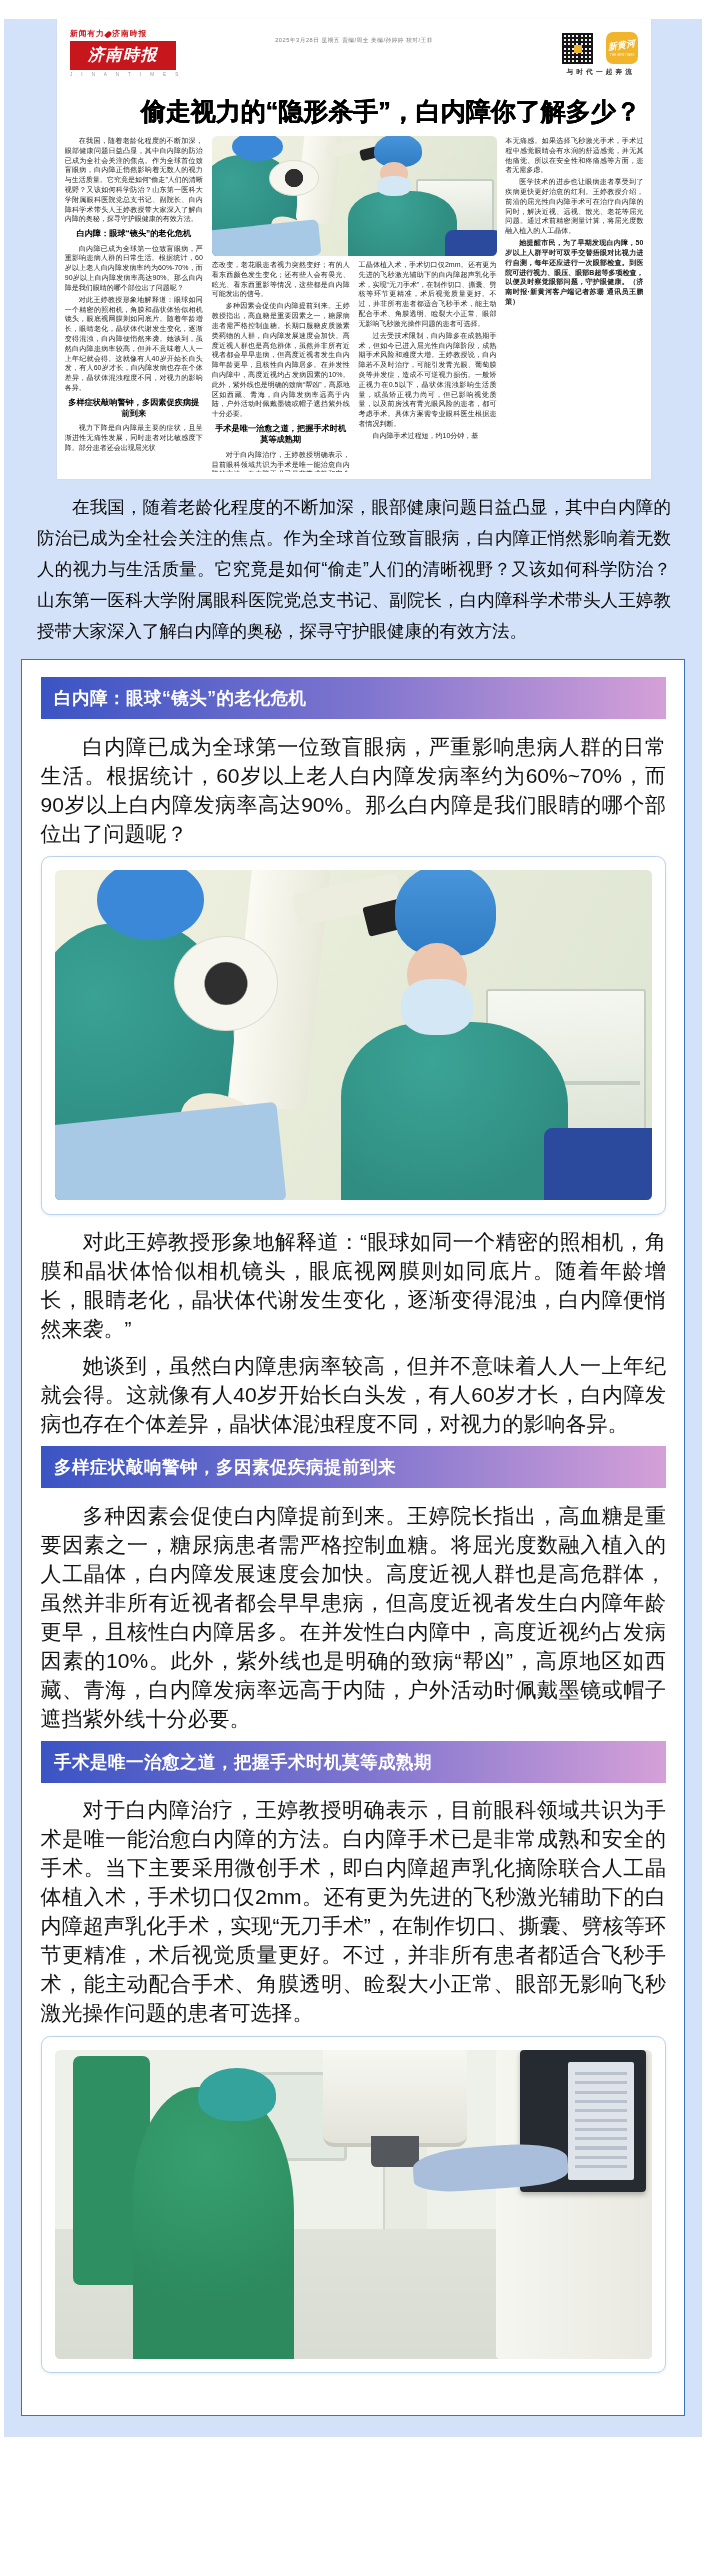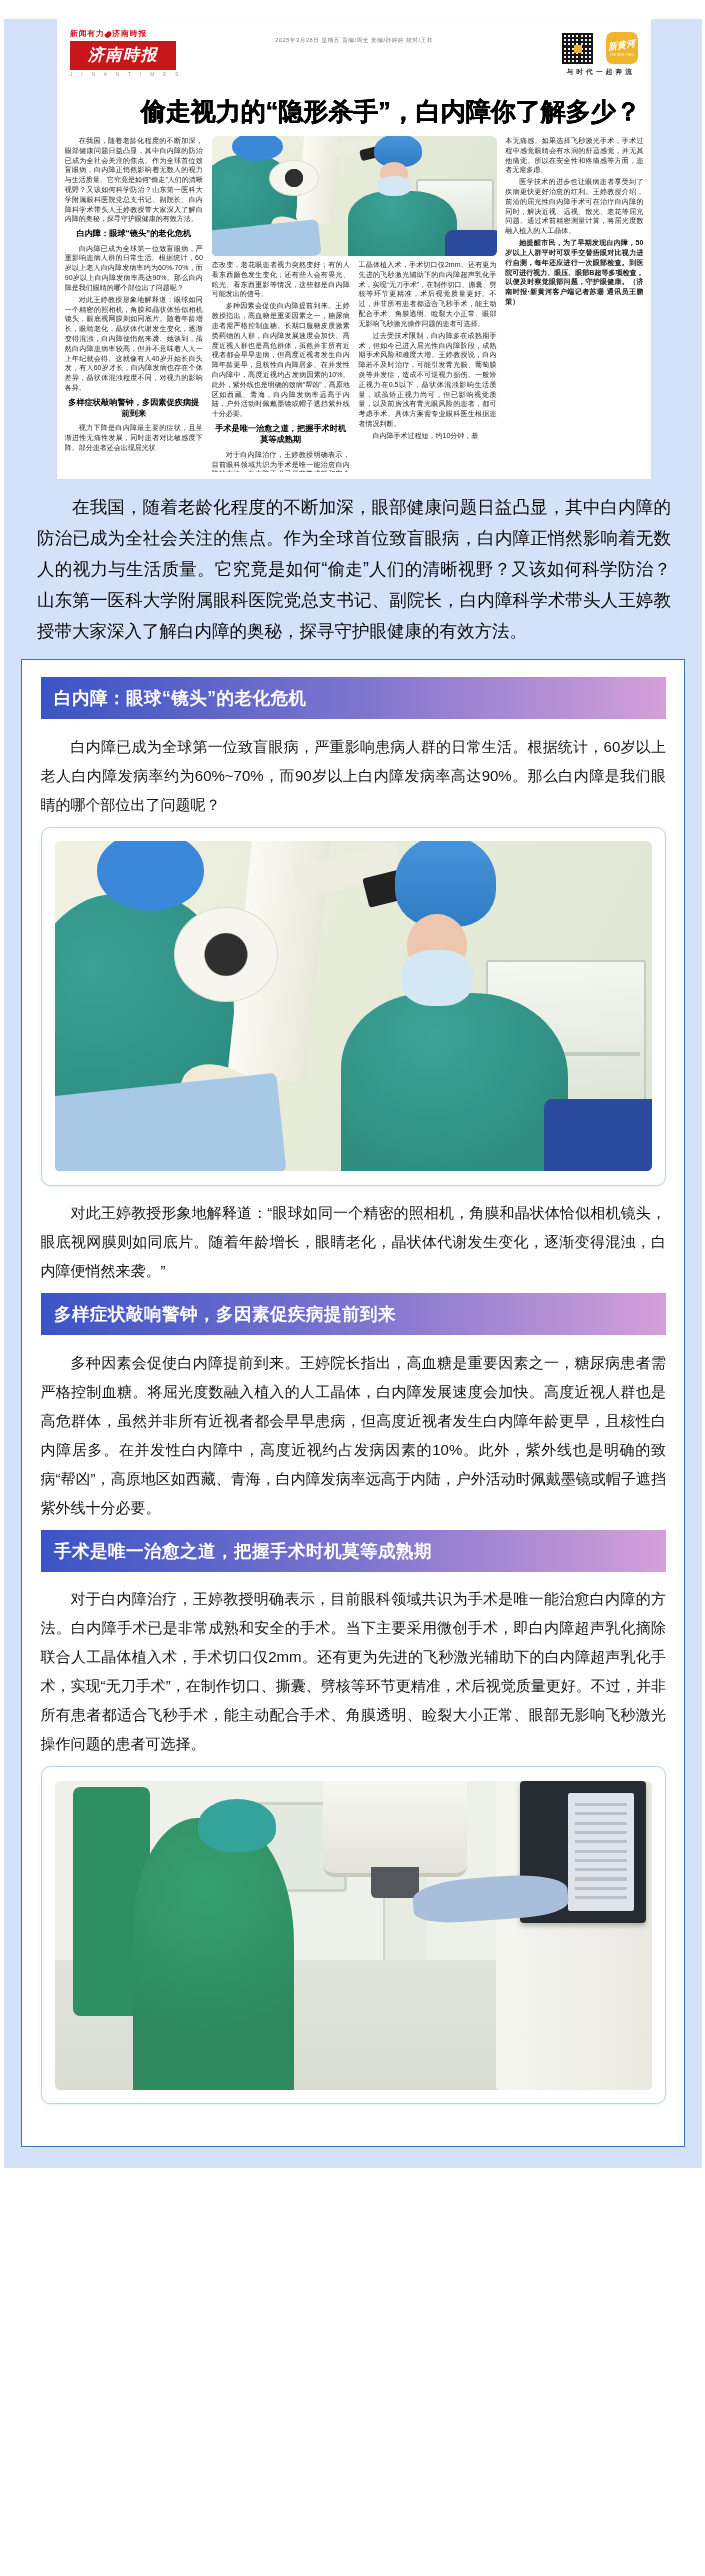--- a/index.html
+++ b/index.html
@@ -85,21 +85,21 @@
     padding:12.4px 18.5px 29px 18.5px;
   }
   .sec-banner{
     height:42px;margin:5.2px 0 12.4px 0;
     background:linear-gradient(90deg,#3b54c4 0%,#7f75cf 52%,#d5a0d8 100%);
     display:flex;align-items:center;
     padding-left:13.4px;
     color:#ffffff;font-size:17.5px;font-weight:bold;letter-spacing:0.5px;
   }
   .article-box .para{
-    font-size:15px;line-height:29px;color:#141414;
+    font-size:21px;line-height:29px;color:#141414;
     text-indent:2em;text-align:justify;
     margin:0 0 8.2px 0;
   }
   .photo-card{
     margin:7.2px 0 12.4px 0;
     background:#fff;
     border:1px solid #b9d3ee;
     border-radius:9.3px;
     padding:13.4px;
     box-shadow:0 1px 3.1px rgba(120,160,200,.18);
@@ -241,20 +241,21 @@
           <div class="ss-cap-right"></div>
           <div class="ss-face-right"></div>
           <div class="ss-mask-right"></div>
           <div class="ss-glove"></div>
           <div class="ss-drape"></div>
           <div class="ss-chair"></div>
         </div>
       </div>
 
       <p class="para">对此王婷教授形象地解释道：“眼球如同一个精密的照相机，角膜和晶状体恰似相机镜头，眼底视网膜则如同底片。随着年龄增长，眼睛老化，晶状体代谢发生变化，逐渐变得混浊，白内障便悄然来袭。”</p>
+      <p class="para">她谈到，虽然白内障患病率较高，但并不意味着人人一上年纪就会得。这就像有人40岁开始长白头发，有人60岁才长，白内障发病也存在个体差异，晶状体混浊程度不同，对视力的影响各异。</p>
 
       <div class="sec-banner">多样症状敲响警钟，多因素促疾病提前到来</div>
       <p class="para">多种因素会促使白内障提前到来。王婷院长指出，高血糖是重要因素之一，糖尿病患者需严格控制血糖。将屈光度数融入植入的人工晶体，白内障发展速度会加快。高度近视人群也是高危群体，虽然并非所有近视者都会早早患病，但高度近视者发生白内障年龄更早，且核性白内障居多。在并发性白内障中，高度近视约占发病因素的10%。此外，紫外线也是明确的致病“帮凶”，高原地区如西藏、青海，白内障发病率远高于内陆，户外活动时佩戴墨镜或帽子遮挡紫外线十分必要。</p>
 
       <div class="sec-banner">手术是唯一治愈之道，把握手术时机莫等成熟期</div>
       <p class="para">对于白内障治疗，王婷教授明确表示，目前眼科领域共识为手术是唯一能治愈白内障的方法。白内障手术已是非常成熟和安全的手术。当下主要采用微创手术，即白内障超声乳化摘除联合人工晶体植入术，手术切口仅2mm。还有更为先进的飞秒激光辅助下的白内障超声乳化手术，实现“无刀手术”，在制作切口、撕囊、劈核等环节更精准，术后视觉质量更好。不过，并非所有患者都适合飞秒手术，能主动配合手术、角膜透明、睑裂大小正常、眼部无影响飞秒激光操作问题的患者可选择。</p>
 
       <div class="photo-card">
         <div class="scene scene-laser" style="height:309px">
           <div class="sl-window"></div>

